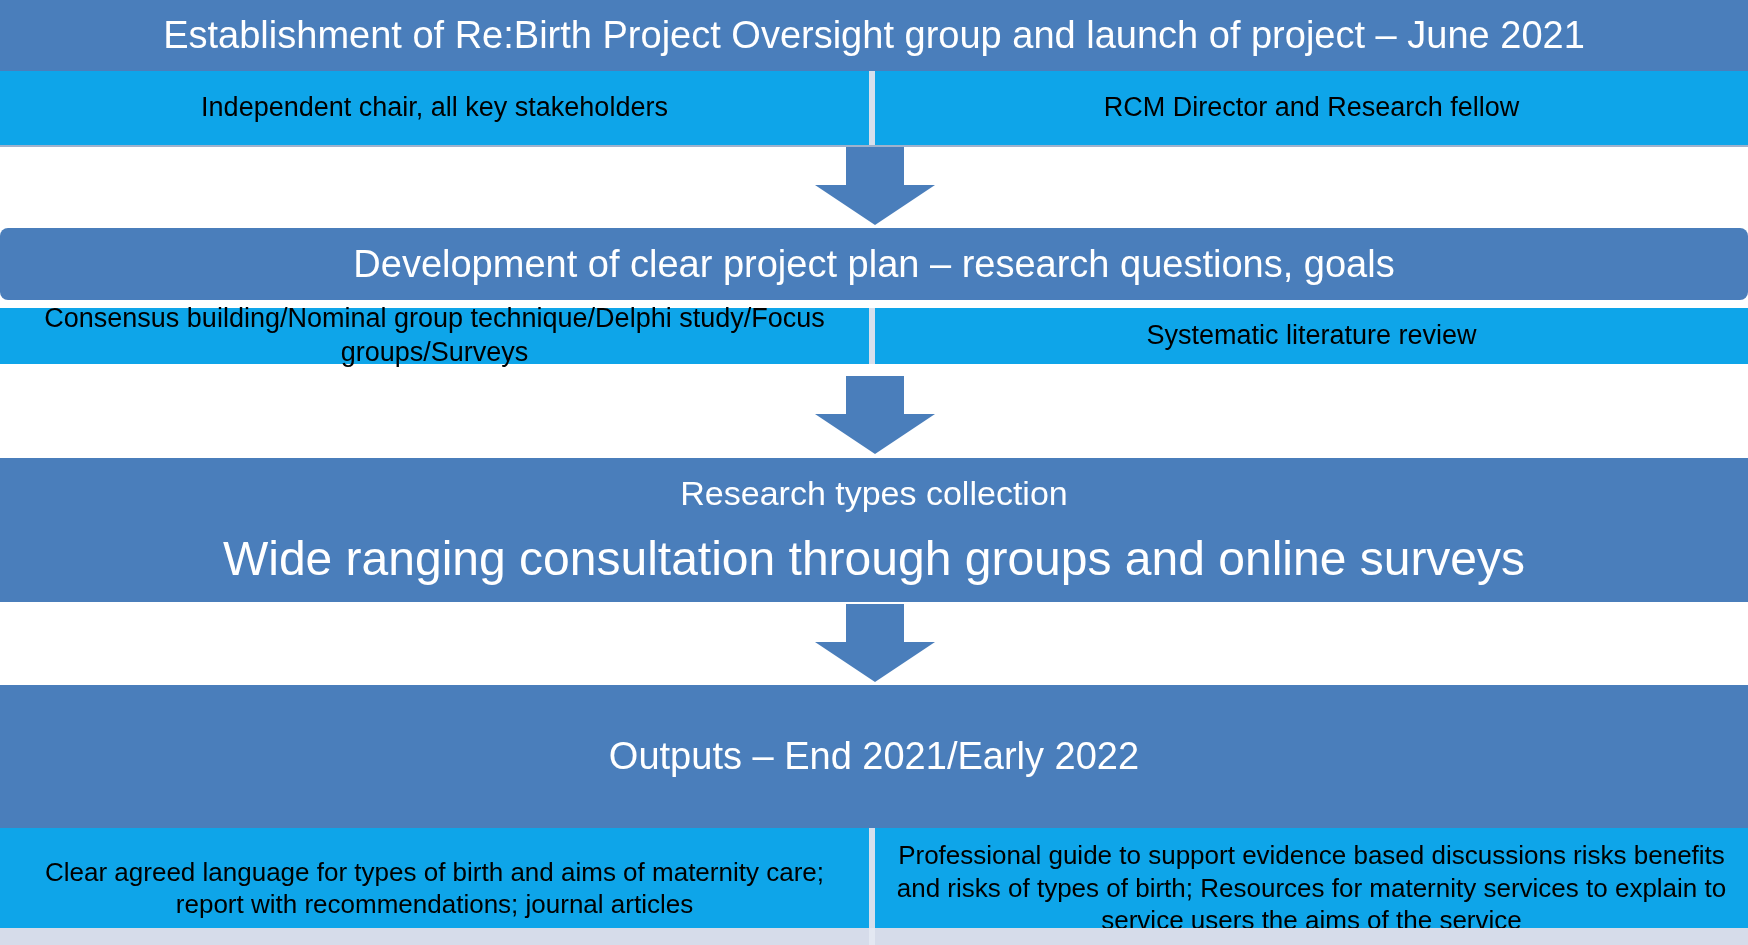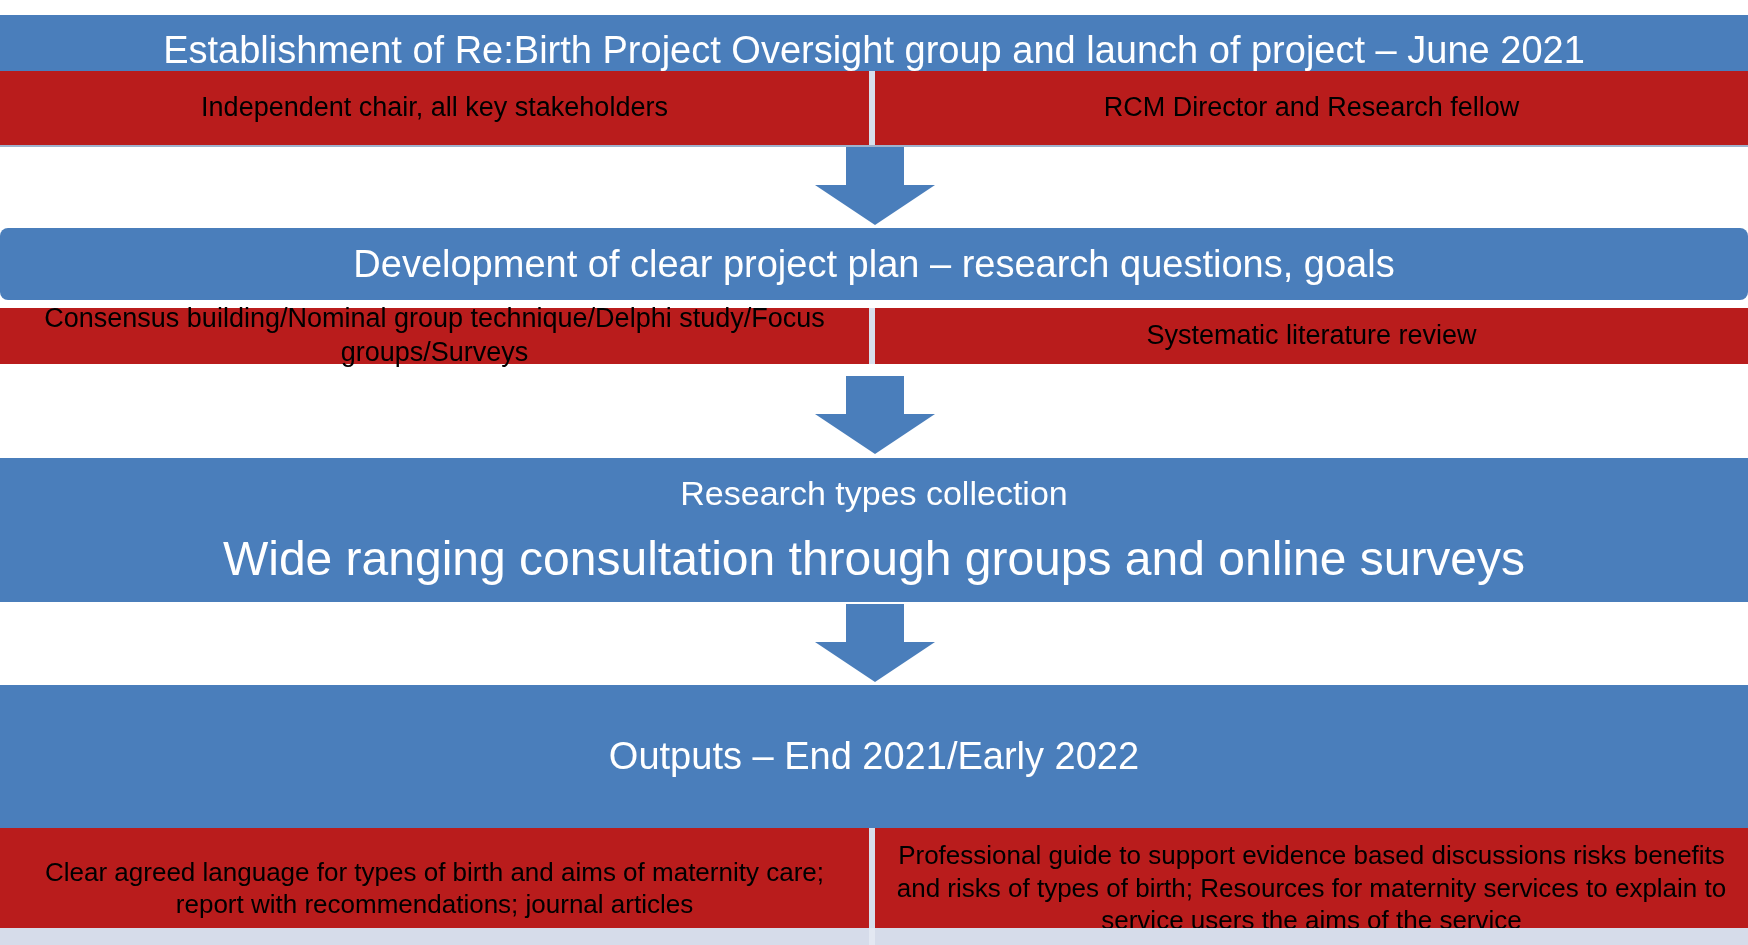--- a/index.html
+++ b/index.html
@@ -51,21 +51,21 @@
     color: #ffffff;
   }
   .sub-row {
     position: absolute;
     left: 0;
     width: 1748px;
     display: flex;
     box-sizing: border-box;
   }
   .sub-box {
-    background: #b91c1c;
+    background: #0ea5e9;
     color: #000000;
     display: flex;
     align-items: center;
     justify-content: center;
     text-align: center;
     font-size: 27px;
     line-height: 1.25;
     box-sizing: border-box;
     padding: 8px 14px;
   }
@@ -99,21 +99,21 @@
     position: absolute;
     width: 120px;
   }
   .arrow svg { display: block; width: 100%; height: 100%; }
 </style>
 </head>
 <body>
 
 <div class="flow">
 
-  <div class="band header-bar" style="top:0px; height:71px; font-size:38px;margin-top:15px;">Establishment of Re:Birth Project Oversight group and launch of project – June 2021</div>
+  <div class="band header-bar" style="top:0px; height:71px; font-size:38px;">Establishment of Re:Birth Project Oversight group and launch of project – June 2021</div>
 
   <div class="sub-row" style="top:71px; height:74px;">
     <div class="sub-box left">Independent chair, all key stakeholders</div>
     <div class="sub-box right">RCM Director and Research fellow</div>
   </div>
 
   <div class="hairline" style="top:145px;"></div>
 
   <div class="arrow" style="left:815px; top:147px; height:78px;">
     <svg viewBox="0 0 120 78" preserveAspectRatio="none" aria-hidden="true">

